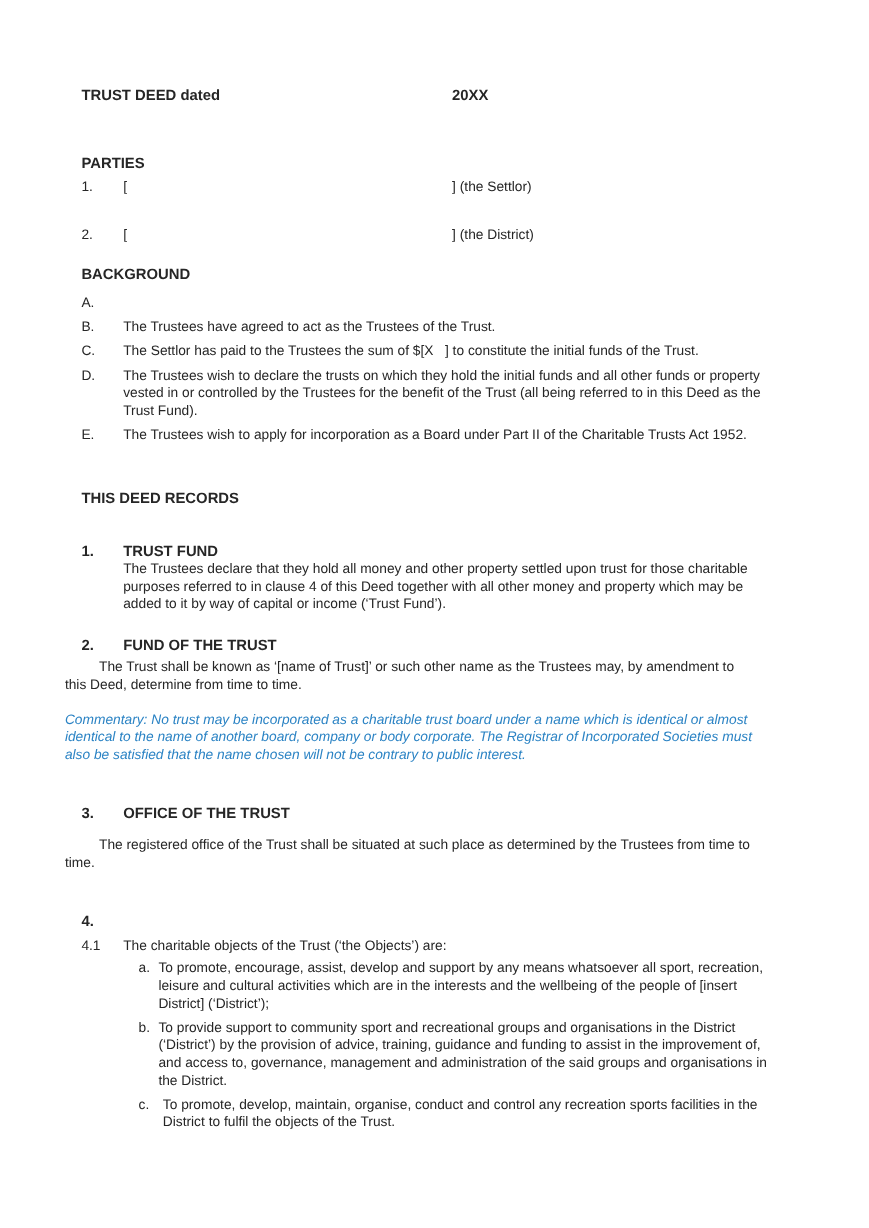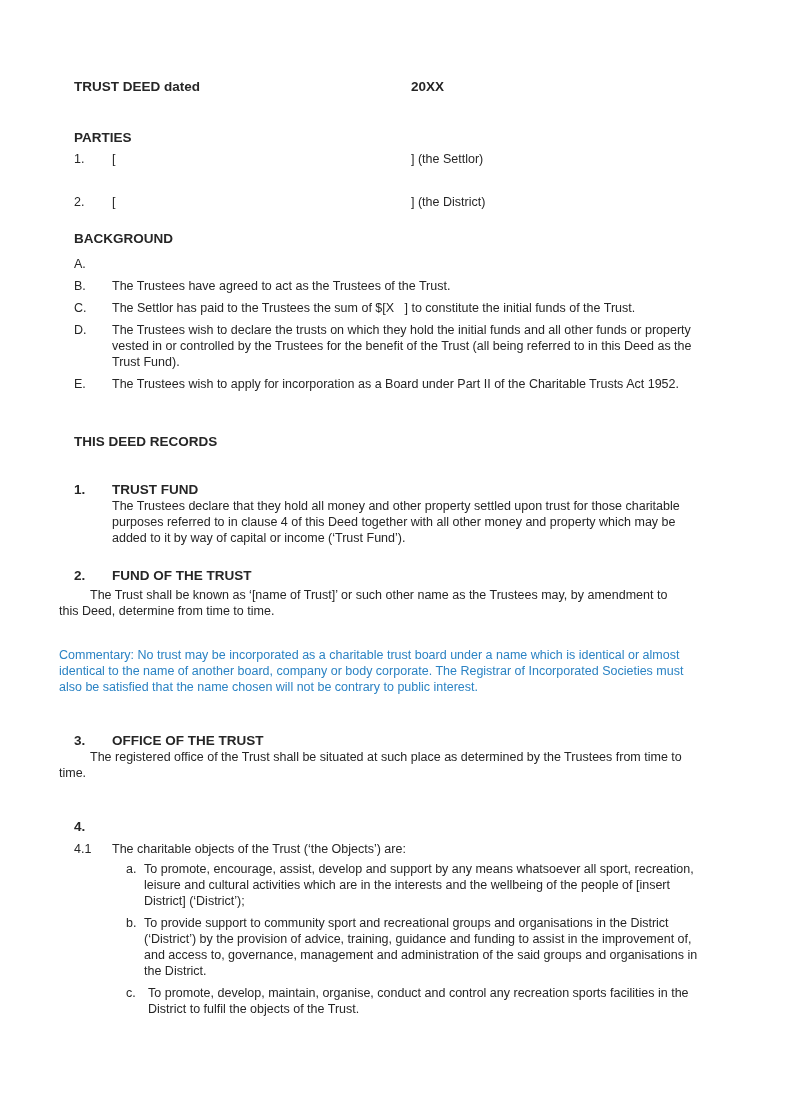--- a/index.html
+++ b/index.html
@@ -11,45 +11,45 @@
     -webkit-font-smoothing:antialiased;
   }
   .doc { padding:79px 40px 0 74px; }
   .para { font-size:12.5px; line-height:16px; white-space:pre; }
   .hd   { font-size:13.5px; line-height:16px; font-weight:bold; white-space:pre; }
   .row  { display:flex; align-items:flex-start; }
   .num    { width:38px; flex:none; }
   .letter { width:18px; flex:none; }
 
   
-  .header-row { margin-bottom:35px; }
+  .header-row { margin-bottom:46px; }
   .header-row .title-cell { width:337px; flex:none; }
 
   
   .parties-heading { margin-bottom:5px; }
   .party-row-1 { margin-bottom:27px; }
   .party-row-2 { margin-bottom:21px; }
   .party-open { width:299px; flex:none; }
 
   
   .background-heading { margin-bottom:9px; }
   .bg-item { margin-bottom:6px; }
 
   
   .deed-heading { margin-top:42px; }
   .sec-heading-1 { margin-top:32px; }
   .sec-heading-2 { margin-top:22px; }
   .sec-heading-3 { margin-top:38px; }
   .sec-heading-4 { margin-top:38px; }
   .sec-body-indent { margin-left:38px; }
   .sec-body-outdent { margin-left:-15px; text-indent:31px; margin-top:3px; }
-  .sec-body-outdent.no-gap { margin-top:0; }
+  .sec-body-outdent.no-gap { margin-top:12px; }
   .commentary {
-    margin-left:-15px; margin-top:28px;
-    color:#2b83c4;
+    margin-left:-15px; margin-top:16px;
+    font-style:italic; color:#2b83c4;
   }
   .clause-41 { margin-top:6px; }
   .objects { margin-left:52px; margin-top:4px; }
   .object-item { margin-bottom:6px; }
   .object-item:last-child .obj-text { padding-left:4px; }
 </style>
 </head>
 <body>
 
 <div class="doc">

